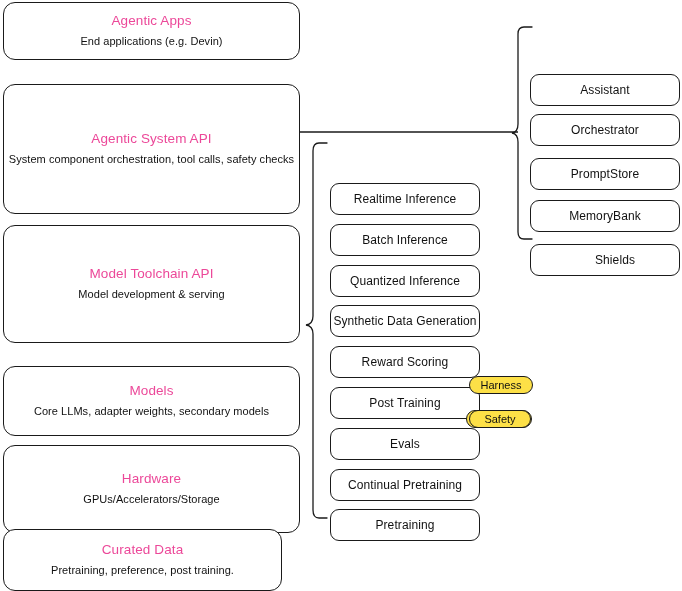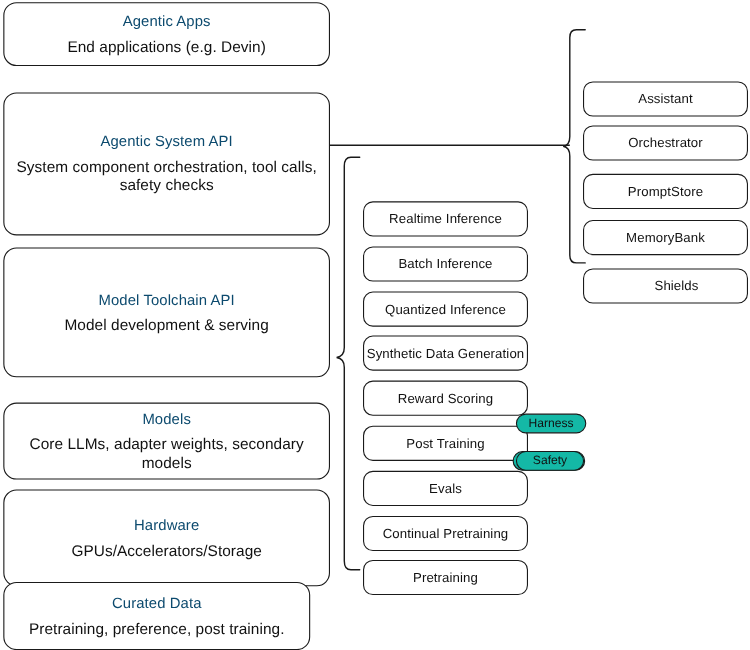--- a/index.html
+++ b/index.html
@@ -22,26 +22,26 @@
     border-radius: 12px;
     background: #ffffff;
     display: flex;
     flex-direction: column;
     align-items: center;
     justify-content: center;
     text-align: center;
   }
   .rbox .title {
     font-size: 13.5px;
-    color: #0c4a6e;
+    color: #ec4899;
     line-height: 1.25;
     letter-spacing: 0.1px;
   }
   .rbox .subtitle {
-    font-size: 14px;
+    font-size: 11px;
     color: #111111;
     margin-top: 5px;
     line-height: 1.2;
     letter-spacing: 0.05px;
   }
   .midbox, .rightbox {
     position: absolute;
     box-sizing: border-box;
     border: 1.4px solid #1a1a1a;
     border-radius: 9px;
@@ -52,21 +52,21 @@
     font-size: 12px;
     color: #111111;
     letter-spacing: 0.1px;
     margin-top: 40px;
   }
   .pill {
     position: absolute;
     box-sizing: border-box;
     border: 1.4px solid #1a1a1a;
     border-radius: 11px;
-    background: #14b8a6;
+    background: #fde047;
     display: flex;
     align-items: center;
     justify-content: center;
     font-size: 11px;
     color: #111111;
     z-index: 5;
   }
   .brace, .connector {
     position: absolute;
     pointer-events: none;

